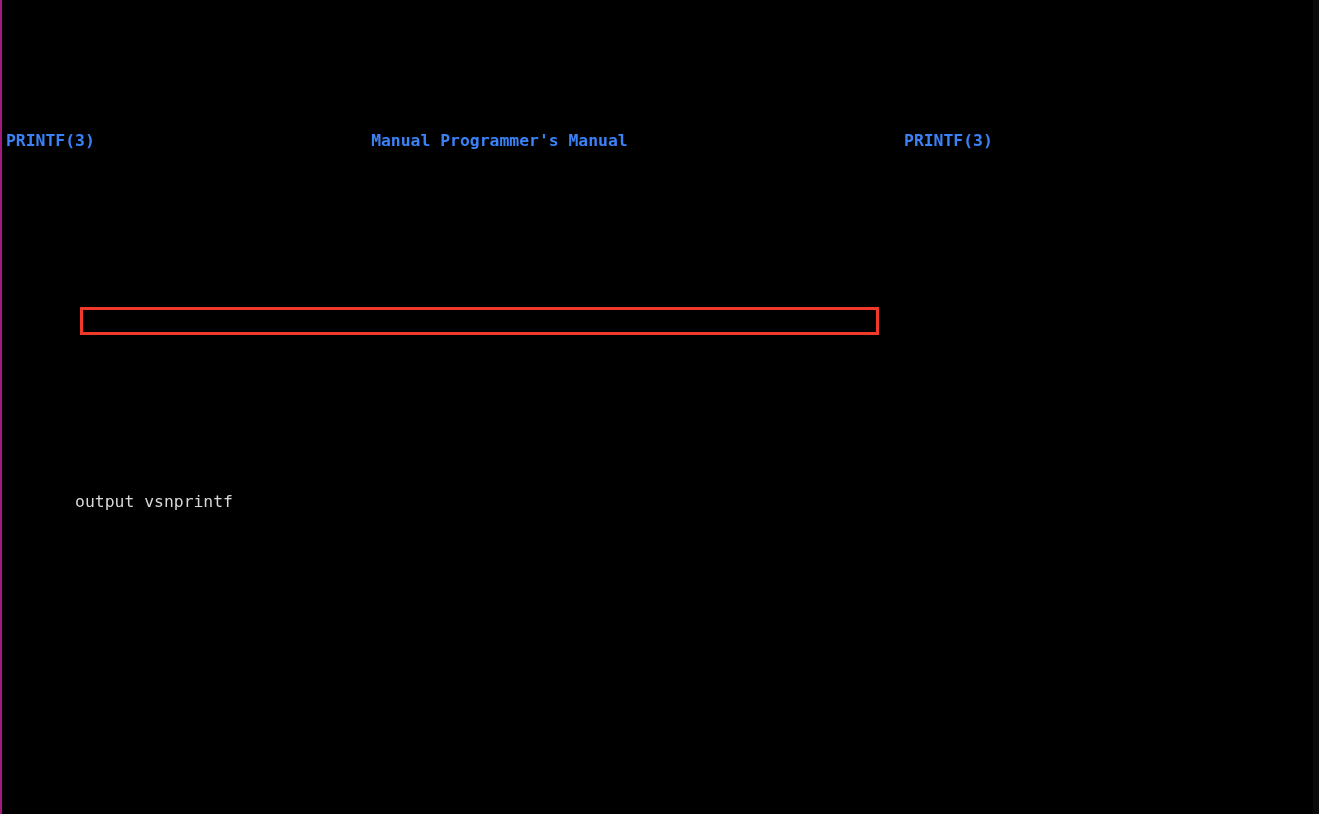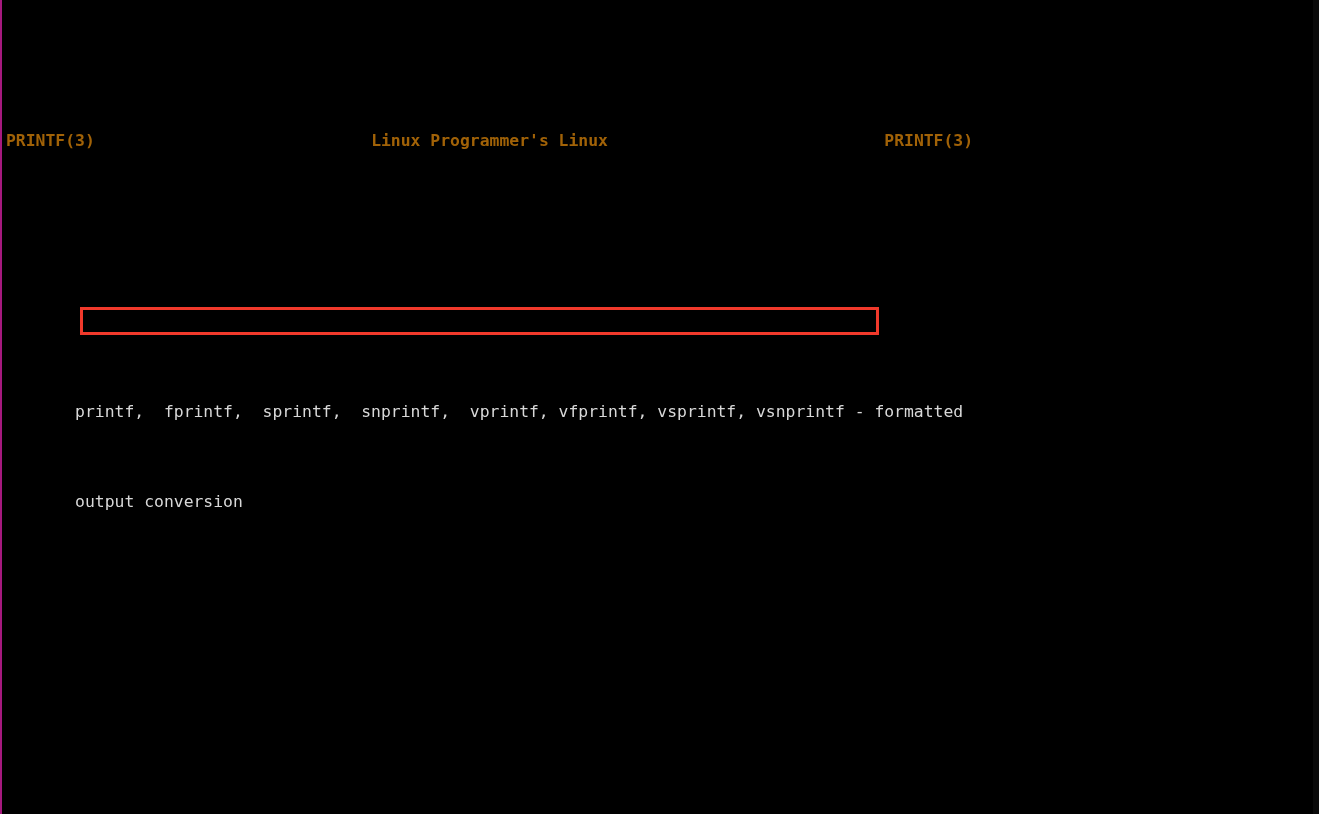--- a/index.html
+++ b/index.html
@@ -27,21 +27,21 @@
     letter-spacing: 0px;
     color: #d8d8d8;
     white-space: pre;
     -webkit-font-smoothing: none;
   }
   .row {
     height: 30.05px;
     white-space: pre;
     display: block;
   }
-  .b   { font-weight: bold; color: #a16207; }
+  .b   { font-weight: bold; color: #3b82f6; }
   .pad { color: transparent; }
 
   
   #highlight-box {
     position: absolute;
     left: 78px;
     top: 307px;
     width: 799px;
     height: 28px;
     border: 3px solid #f0392b;
@@ -61,27 +61,27 @@
 </head>
 <body>
 
 <div id="terminal" style="border-left-color: rgb(166, 25, 126);">
 
   <div id="right-gutter"></div>
 
   <div id="screen">
 
     
-    <div class="row"><span class="b">PRINTF(3)</span><span class="pad">                            </span><span class="b">Linux Programmer's Linux</span><span class="pad">                            </span><span class="b">PRINTF(3)</span></div>
+    <div class="row"><span class="b">PRINTF(3)</span><span class="pad">                            </span><span class="b">Manual Programmer's Manual</span><span class="pad">                            </span><span class="b">PRINTF(3)</span></div>
 
     <div class="row"> </div>
 
     
-    <div class="row"><span class="pad">       </span><span>printf,  fprintf,  sprintf,  snprintf,  vprintf, vfprintf, vsprintf, vsnprintf - formatted</span></div>
-    <div class="row"><span class="pad">       </span><span>output conversion</span></div>
+    <div class="row"><span class="pad">       </span></div>
+    <div class="row"><span class="pad">       </span><span>output vsnprintf</span></div>
 
     <div class="row"> </div>
 
     
     
     
 
     
 
     

